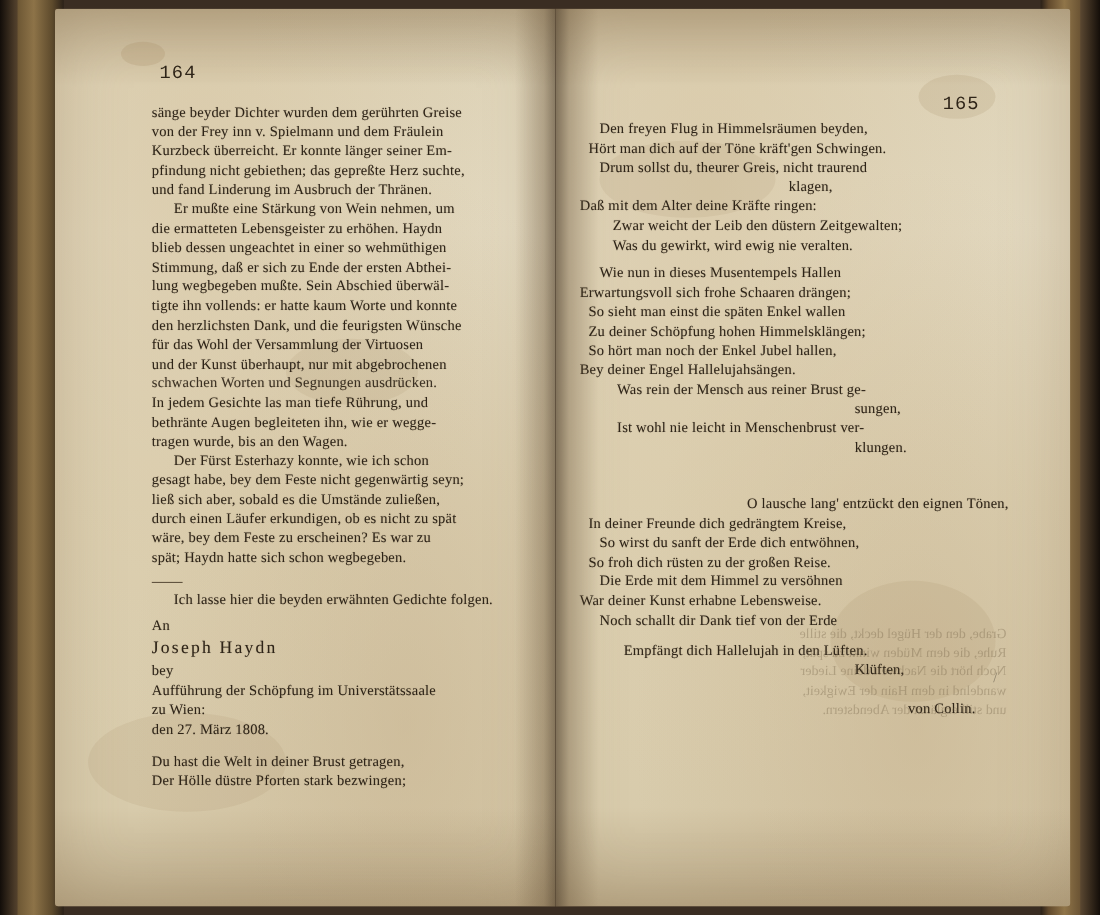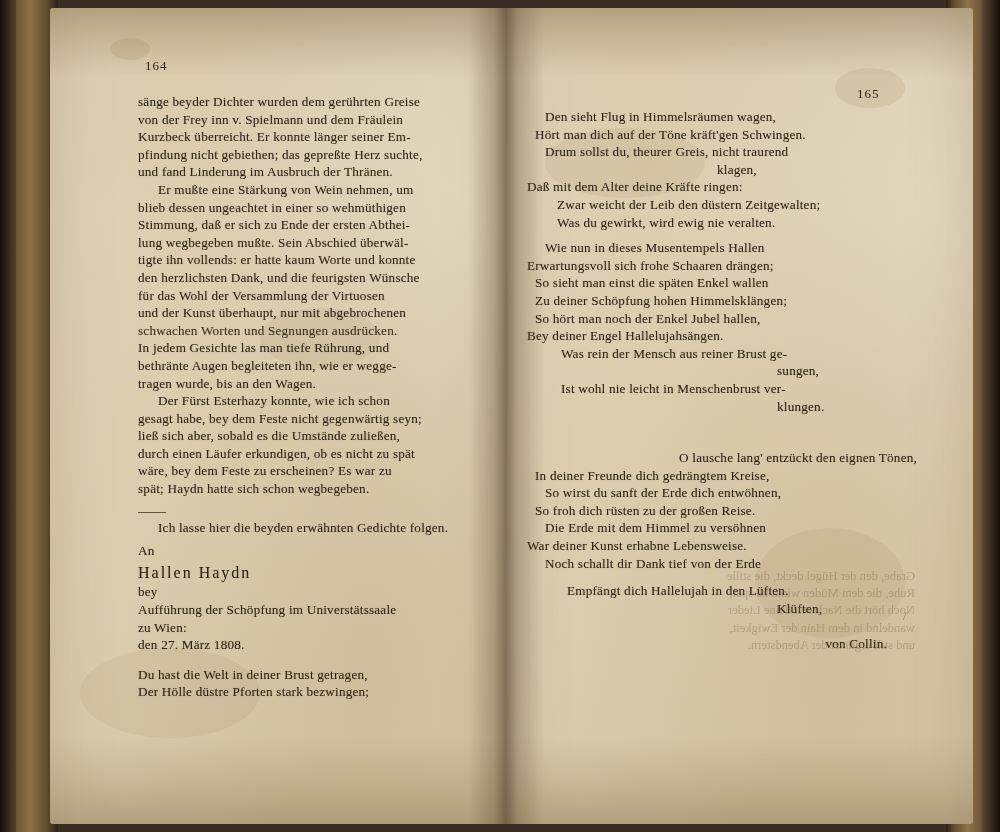--- a/index.html
+++ b/index.html
@@ -85,22 +85,22 @@
     position: absolute;
     color: #2e2418;
     font-family: "Liberation Serif", serif;
     font-size: 13.2px;
     line-height: 17.6px;
     letter-spacing: 0.2px;
     text-shadow: 0 0 1px rgba(60,45,25,0.28);
   }
   .folio {
     position: absolute;
-    font-family: Liberation Serif, serif;
-    font-size: 13px;
+    font-family: Liberation Mono, monospace;
+    font-size: 17px;
     color: #2e2418;
     letter-spacing: 1px;
   }
   .para { margin: 0; }
   .indent { text-indent: 20px; }
   .center { text-align: left; }
   .sp-above { margin-top: 13px; }
   .sp-big { margin-top: 8px; }
   .rule {
     width: 28px; height: 1px; background:#3a2c1c;
@@ -150,20 +150,21 @@
       <div>
         <p class="para">sänge beyder Dichter wurden dem gerührten Greise</p>
         <p class="para">von der Frey inn v. Spielmann und dem Fräulein</p>
         <p class="para">Kurzbeck überreicht. Er konnte länger seiner Em-</p>
         <p class="para">pfindung nicht gebiethen; das gepreßte Herz suchte,</p>
         <p class="para">und fand Linderung im Ausbruch der Thränen.</p>
       </div>
 
       <div>
         <p class="para indent">Er mußte eine Stärkung von Wein nehmen, um</p>
+        <p class="para">die ermatteten Lebensgeister zu erhöhen. Haydn</p>
         <p class="para">blieb dessen ungeachtet in einer so wehmüthigen</p>
         <p class="para">Stimmung, daß er sich zu Ende der ersten Abthei-</p>
         <p class="para">lung wegbegeben mußte. Sein Abschied überwäl-</p>
         <p class="para">tigte ihn vollends: er hatte kaum Worte und konnte</p>
         <p class="para">den herzlichsten Dank, und die feurigsten Wünsche</p>
         <p class="para">für das Wohl der Versammlung der Virtuosen</p>
         <p class="para">und der Kunst überhaupt, nur mit abgebrochenen</p>
         <p class="para ink-fade">schwachen Worten und Segnungen ausdrücken.</p>
         <p class="para">In jedem Gesichte las man tiefe Rührung, und</p>
         <p class="para">bethränte Augen begleiteten ihn, wie er wegge-</p>
@@ -180,21 +181,21 @@
       </div>
 
       <div class="rule"></div>
 
       <div>
         <p class="para indent">Ich lasse hier die beyden erwähnten Gedichte folgen.</p>
       </div>
 
       <div style="margin-top:6px;">
         <p class="para center">An</p>
-        <p class="para center" style="font-size:16px;letter-spacing:2px;margin-top:4px;">Hallen Haydn</p>
+        <p class="para center" style="font-size:16px;letter-spacing:2px;margin-top:4px;">Joseph Haydn</p>
         <p class="para center" style="margin-top:2px;">bey</p>
         <p class="para center">Aufführung der Schöpfung im Universtätssaale</p>
         <p class="para center">zu Wien:</p>
         <p class="para center">den 27. März 1808.</p>
       </div>
 
       <div style="margin-top:12px;">
         <p class="para center">Du hast die Welt in deiner Brust getragen,</p>
         <p class="para center">Der Hölle düstre Pforten stark bezwingen;</p>
       </div>
@@ -206,21 +207,21 @@
     <div class="page-bottom-shade"></div>
 
     <div class="stain" style="left:40px;top:120px;width:160px;height:70px;background:rgba(150,120,75,0.10);"></div>
     <div class="stain" style="left:250px;top:520px;width:150px;height:110px;background:rgba(150,120,75,0.11);"></div>
     <div class="stain" style="left:330px;top:60px;width:70px;height:40px;background:rgba(150,120,75,0.14);"></div>
 
     <div class="folio" style="left:352px;top:78px;">165</div>
 
     <div class="text-col" style="left:22px;top:100px;width:390px;">
       <div>
-        <p class="para" style="padding-left:18px;">Den sieht Flug in Himmelsräumen wagen,</p>
+        <p class="para" style="padding-left:18px;">Den freyen Flug in Himmelsräumen beyden,</p>
         <p class="para" style="padding-left:8px;">Hört man dich auf der Töne kräft'gen Schwingen.</p>
         <p class="para" style="padding-left:18px;">Drum sollst du, theurer Greis, nicht traurend</p>
         <p class="para" style="padding-left:190px;">klagen,</p>
         <p class="para">Daß mit dem Alter deine Kräfte ringen:</p>
         <p class="para" style="padding-left:30px;">Zwar weicht der Leib den düstern Zeitgewalten;</p>
         <p class="para" style="padding-left:30px;">Was du gewirkt, wird ewig nie veralten.</p>
       </div>
 
       <div class="sp-big">
         <p class="para" style="padding-left:18px;">Wie nun in dieses Musentempels Hallen</p>

